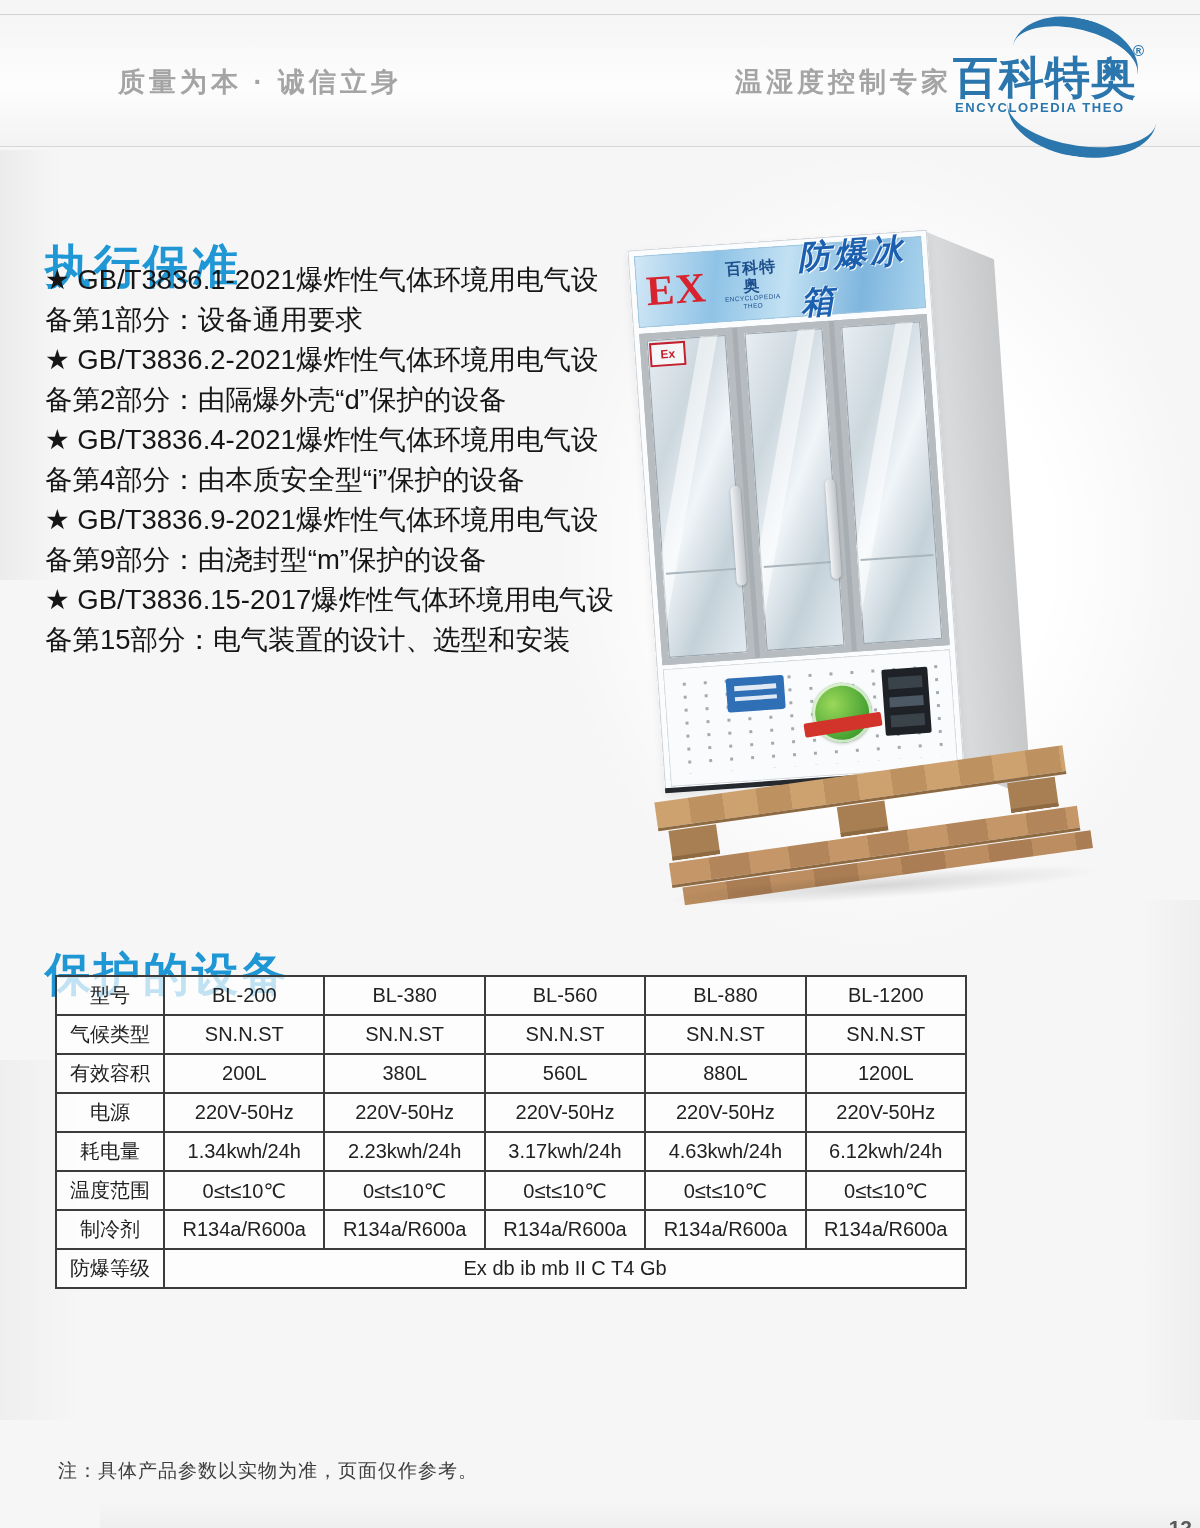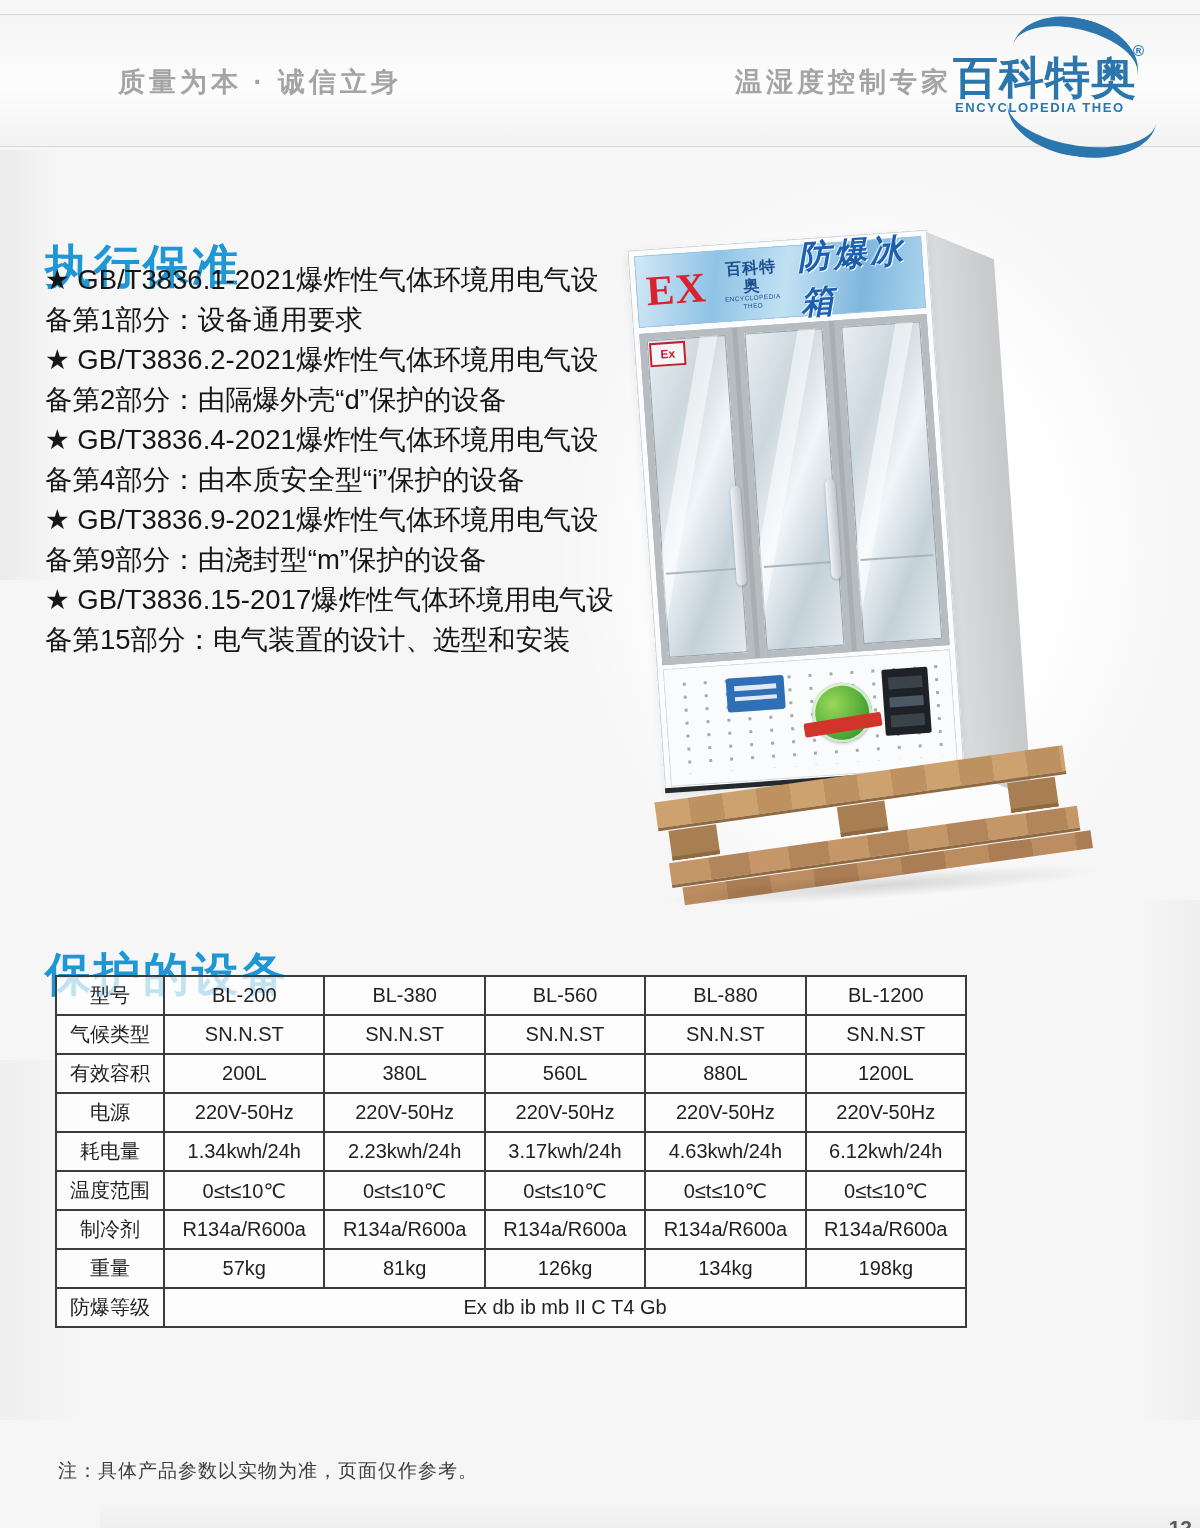--- a/index.html
+++ b/index.html
@@ -264,28 +264,20 @@
     </tr>
     <tr>
       <td class="lbl">制冷剂</td>
       <td class="val">R134a/R600a</td>
       <td class="val">R134a/R600a</td>
       <td class="val">R134a/R600a</td>
       <td class="val">R134a/R600a</td>
       <td class="val">R134a/R600a</td>
     </tr>
     <tr>
-      <td class="lbl">重量</td>
-      <td class="val">57kg</td>
-      <td class="val">81kg</td>
-      <td class="val">126kg</td>
-      <td class="val">134kg</td>
-      <td class="val">198kg</td>
-    </tr>
-    <tr>
       <td class="lbl">防爆等级</td>
       <td class="val" colspan="5">Ex db ib mb II C T4 Gb</td>
     </tr>
   </tbody>
     </table>
 
   <div class="footnote">注：具体产品参数以实物为准，页面仅作参考。</div>
   <div class="pagenum">12</div>
 
 </div>

